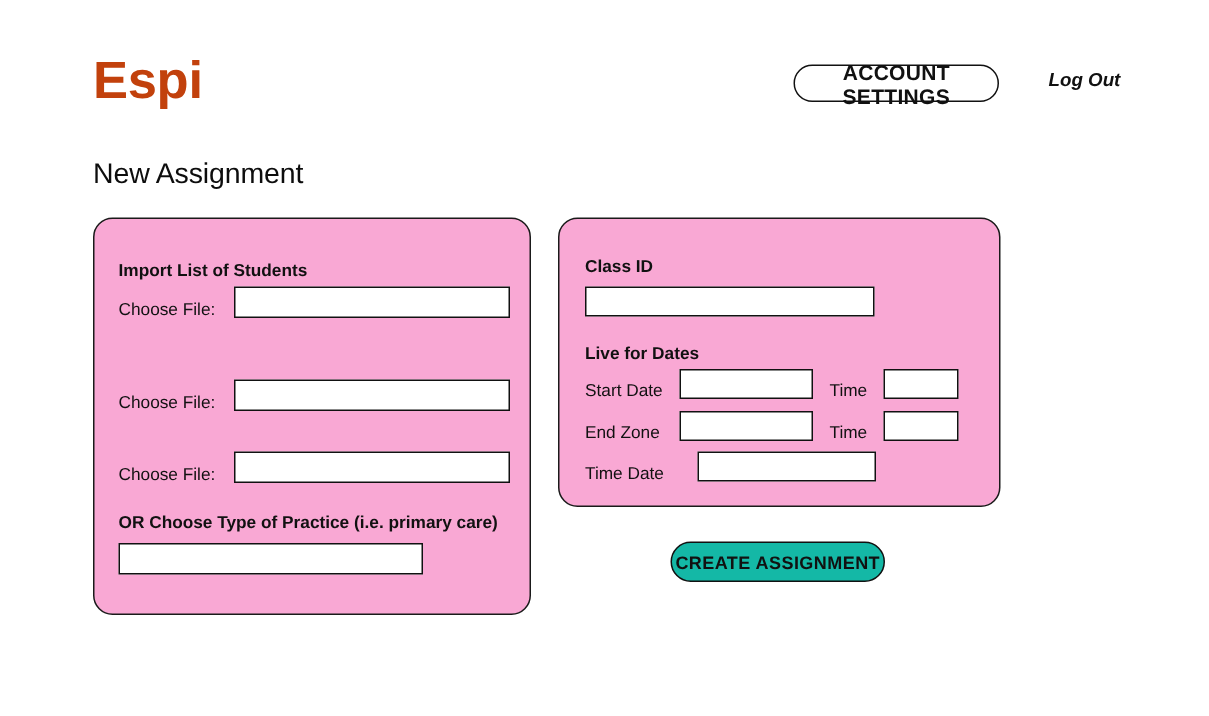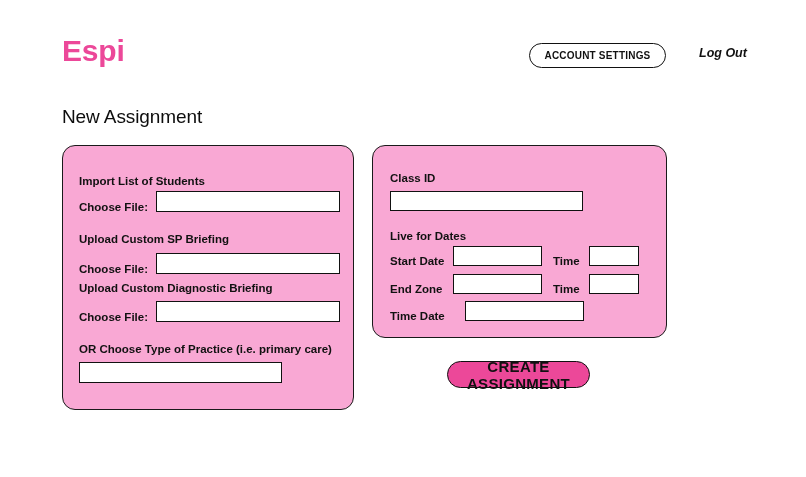--- a/index.html
+++ b/index.html
@@ -16,37 +16,37 @@
     font-family: "Liberation Sans", sans-serif;
     color: #111111;
     overflow: hidden;
   }
 
   
   .brand {
     position: absolute;
     left: 62px;
     top: 36px;
-    font-size: 30px;
+    font-size: 35px;
     font-weight: 700;
     letter-spacing: -0.2px;
     line-height: 1;
-    color: #ec4899;
+    color: #c2410c;
   }
   .account-settings-btn {
     position: absolute;
     left: 529px;
     top: 43px;
     width: 137px;
     height: 25px;
     border: 1.6px solid #111111;
     border-radius: 13px;
     background: #ffffff;
     font-family: "Liberation Sans", sans-serif;
-    font-size: 10px;
+    font-size: 14px;
     font-weight: 700;
     letter-spacing: 0.2px;
     color: #111111;
     display: flex;
     align-items: center;
     justify-content: center;
     cursor: pointer;
     padding: 0;
   }
   .logout-link {
@@ -80,21 +80,21 @@
     border-radius: 13px;
     background: #f9a8d4;
   }
   .panel-left  { left: 62px;  top: 145px; width: 292px; height: 265px; }
   .panel-right { left: 372px; top: 145px; width: 295px; height: 193px; padding-left: 34px; }
 
   
   .fld-label {
     position: absolute;
     font-size: 11.5px;
-    font-weight: 700;
+    font-weight: 400;
     color: #111111;
     line-height: 1;
     white-space: nowrap;
   }
   .sec-head {
     position: absolute;
     font-size: 11.5px;
     font-weight: 700;
     color: #111111;
     line-height: 1;
@@ -149,23 +149,23 @@
 
   
   .create-btn {
     position: absolute;
     left: 447px;
     top: 361px;
     width: 143px;
     height: 27px;
     border: 1.8px solid #111111;
     border-radius: 14px;
-    background: #ec4899;
-    font-family: "Liberation Sans", sans-serif;
-    font-size: 15px;
+    background: #14b8a6;
+    font-family: "Liberation Sans", sans-serif;
+    font-size: 12px;
     font-weight: 700;
     letter-spacing: 0.3px;
     color: #111111;
     display: flex;
     align-items: center;
     justify-content: center;
     cursor: pointer;
     padding: 0;
   }
 </style>
@@ -179,25 +179,23 @@
 <div class="logout-link">Log Out</div>
 
 <div class="page-title">New Assignment</div>
 
 <div class="panel panel-left">
 
   <div class="sec-head l-head-1">Import List of Students</div>
   <div class="fld-label l-lab-1">Choose File:</div>
   <input class="txtbox l-box-1" type="text" placeholder="" style="">
 
-  <div class="sec-head l-head-2">Upload Custom SP Briefing</div>
   <div class="fld-label l-lab-2">Choose File:</div>
   <input class="txtbox l-box-2" type="text" placeholder="" style="">
 
-  <div class="sec-head l-head-3">Upload Custom Diagnostic Briefing</div>
   <div class="fld-label l-lab-3">Choose File:</div>
   <input class="txtbox l-box-3" type="text" placeholder="" style="">
 
   <div class="sec-head l-head-4">OR Choose Type of Practice (i.e. primary care)</div>
   <input class="txtbox l-box-4" type="text" placeholder="" style="">
 </div>
 
 <div class="panel panel-right">
 
   <div class="sec-head r-head-1">Class ID</div>

